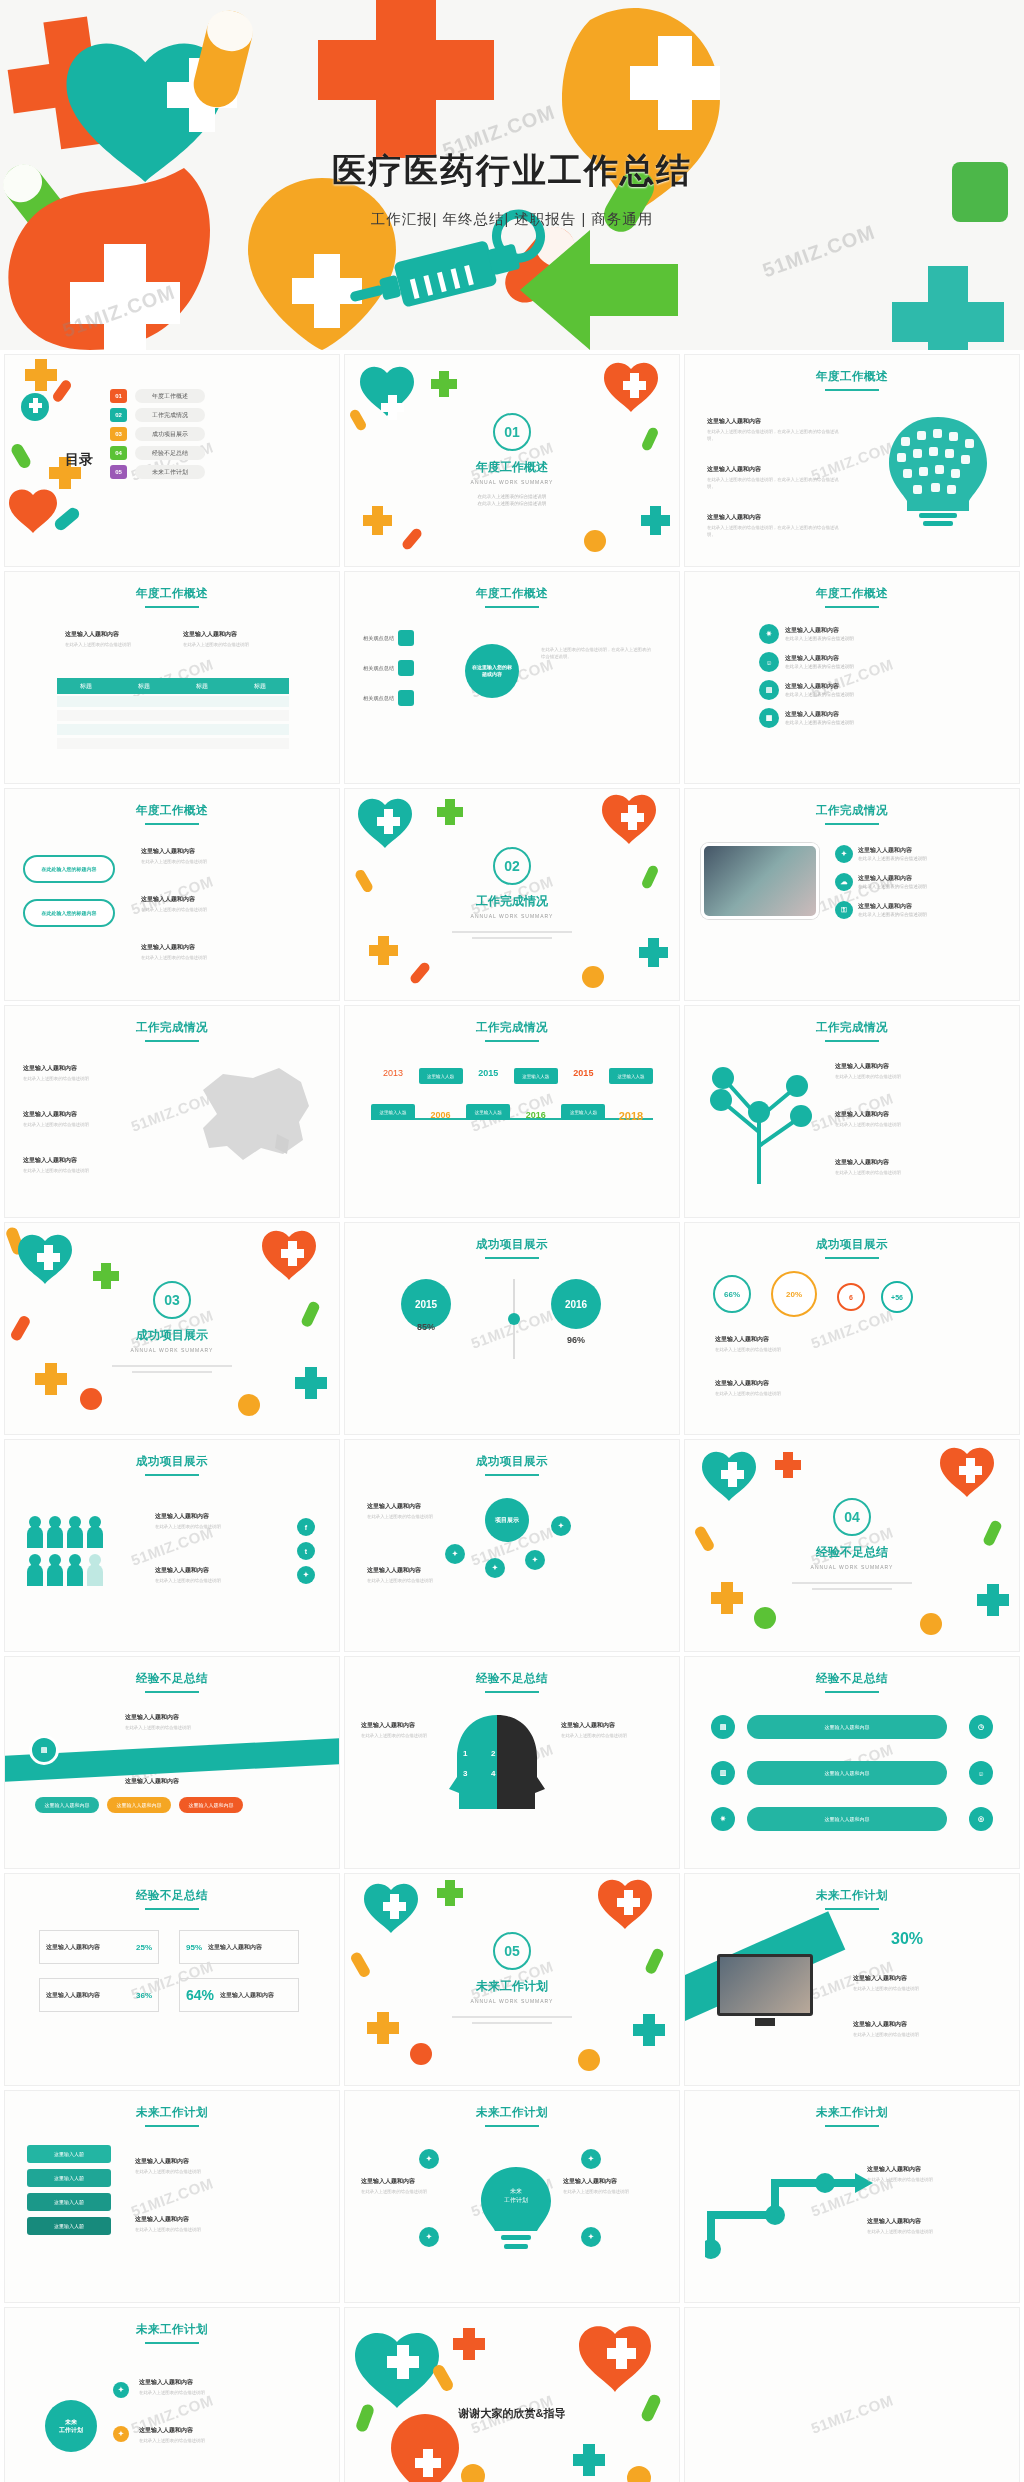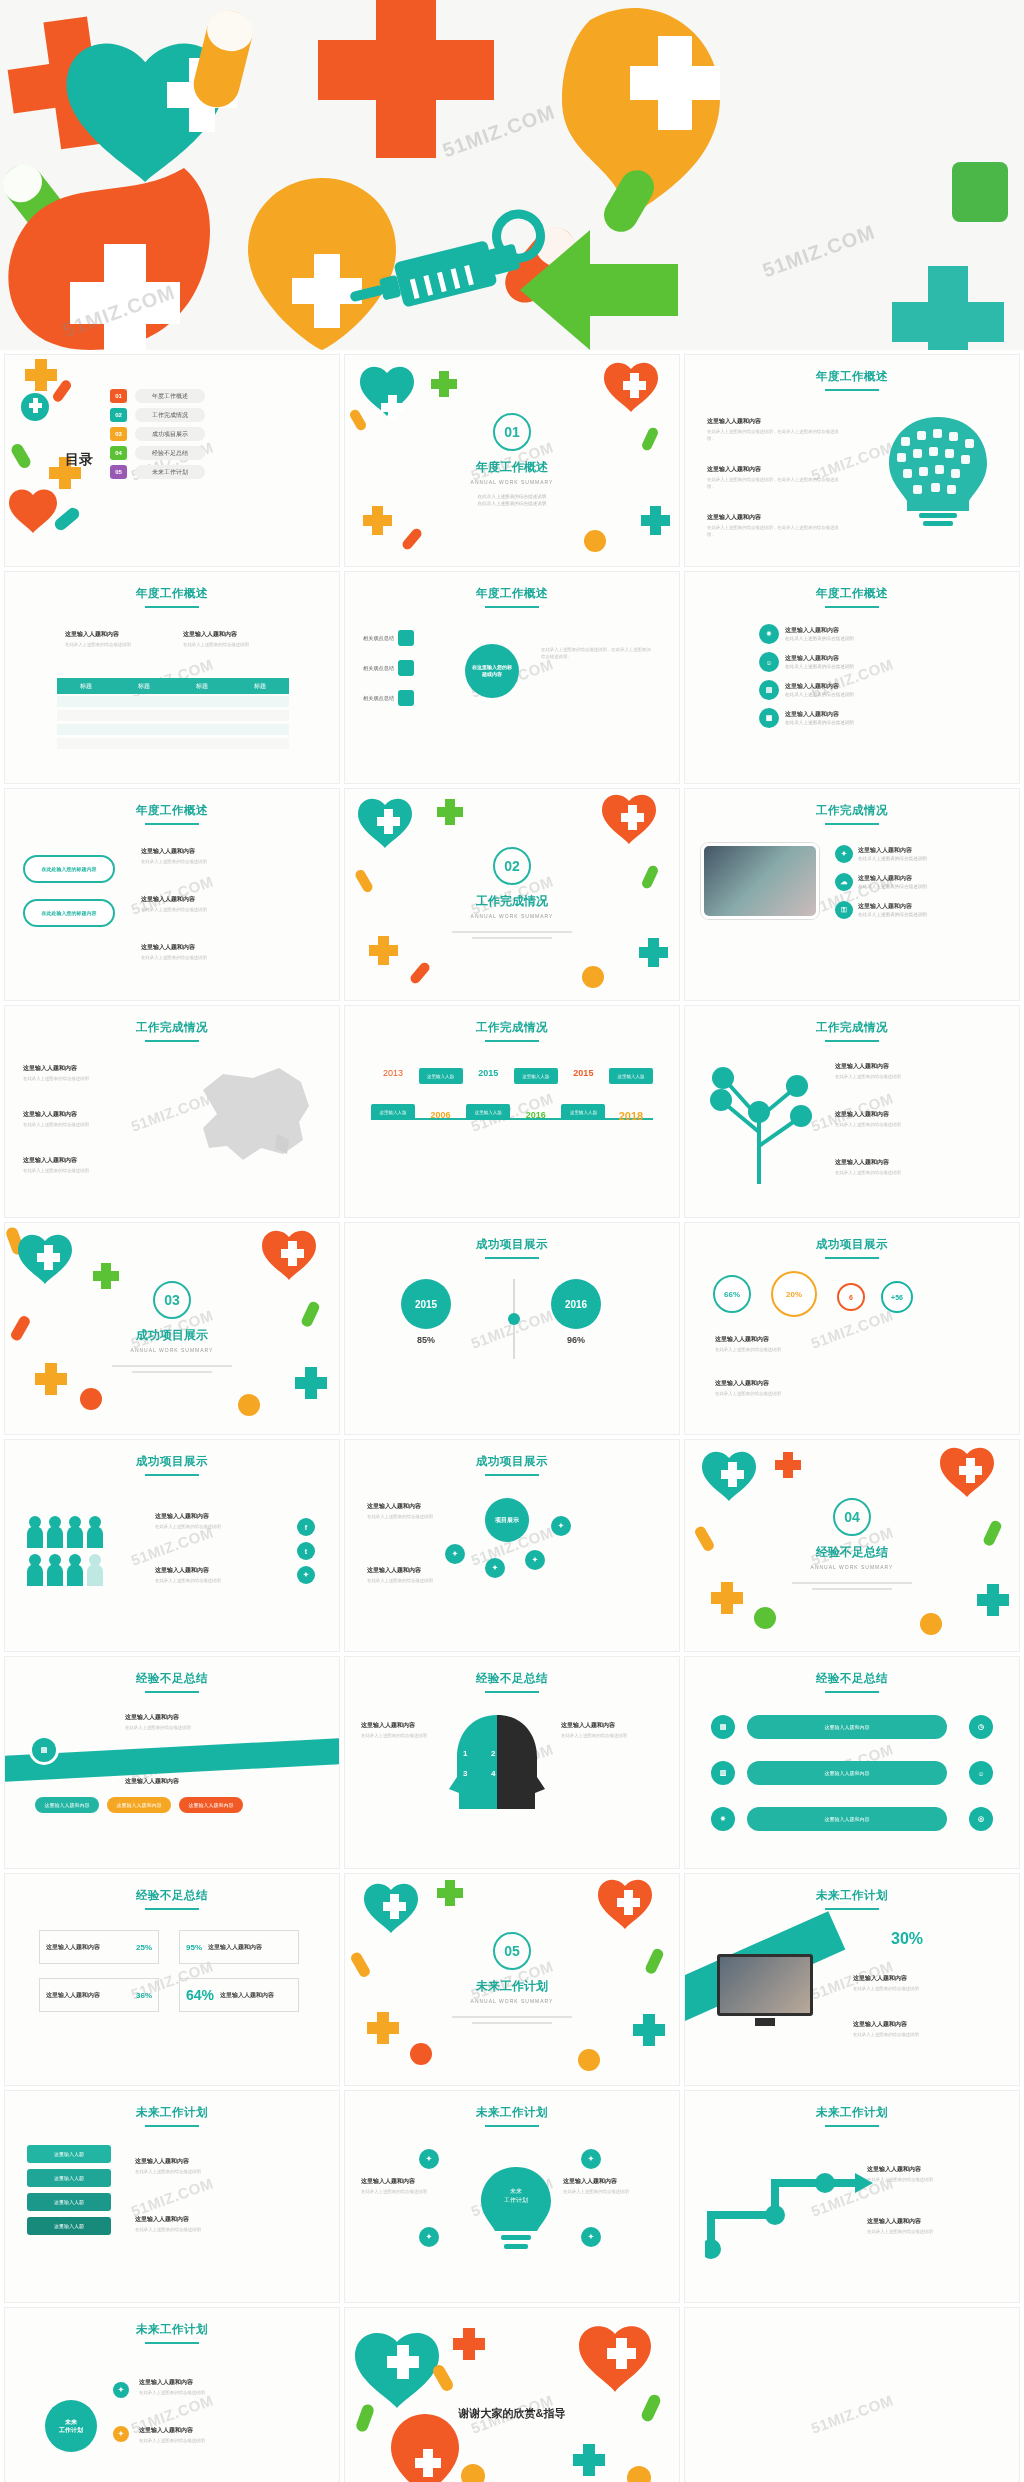--- a/index.html
+++ b/index.html
@@ -185,20 +185,24 @@
           <rect x="86" y="36" width="5" height="20"></rect>
         </g>
 
         <path d="M520 300 l70-60 l0 34 l88 0 l0 52 l-88 0 l0 34 z" fill="#5bc236" transform="translate(0,-10)"></path>
 
         <path d="M892 272 h36 v-36 h40 v36 h36 v40 h-36 v36 h-40 v-36 h-36 z" fill="#17b3a3" opacity="0.9" transform="translate(0,30)"></path>
       </svg>
       <div class="wm" style="left:60px; top:300px;">51MIZ.COM</div>
       <div class="wm" style="left:440px; top:120px;">51MIZ.COM</div>
       <div class="wm" style="left:760px; top:240px;">51MIZ.COM</div>
+    </div>
+    <div class="hero-title-wrap">
+      <div class="hero-title">医疗医药行业工作总结</div>
+      <div class="hero-sub">工作汇报| 年终总结| 述职报告 | 商务通用</div>
     </div>
   </div>
 
   <div class="grid">
 
     <div class="slide">
       <svg width="340" height="213" viewBox="0 0 340 213" style="position:absolute;left:0;top:0">
         <path d="M20 14 h10 v-10 h12 v10 h10 v12 h-10 v10 h-12 v-10 h-10z" fill="#f5a623"></path>
         <circle cx="30" cy="52" r="14" fill="#17b3a3"></circle>
         <path d="M24 48 h4 v-5 h5 v5 h4 v5 h-4 v5 h-5 v-5 h-4z" fill="#fff"></path>
@@ -552,21 +556,21 @@
       <div class="sec-lines">
           <i></i>
           <i style="width:80px"></i>
         </div>
     </div>
 
     <div class="slide">
       <div class="swm">51MIZ.COM</div>
       <div class="s-title ul">成功项目展示</div>
       <div class="circ" style="position:absolute;left:56px;top:56px;width:50px;height:50px;background:#17b3a3;font-size:10px">2015</div>
-      <div style="position:absolute;left:56px;top:112px;width:50px;text-align:center;font-size:9px;color:#444;font-weight:bold">85%</div>
+      <div style="position:absolute;left:56px;top:99px;width:50px;text-align:center;font-size:9px;color:#444;font-weight:bold">85%</div>
       <div class="circ" style="position:absolute;left:206px;top:56px;width:50px;height:50px;background:#17b3a3;font-size:10px">2016</div>
       <div style="position:absolute;left:206px;top:112px;width:50px;text-align:center;font-size:9px;color:#444;font-weight:bold">96%</div>
       <div style="position:absolute;left:168px;top:56px;width:2px;height:80px;background:#dcdcdc"></div>
       <div style="position:absolute;left:163px;top:90px;width:12px;height:12px;border-radius:50%;background:#17b3a3"></div>
     </div>
 
     <div class="slide">
       <div class="swm">51MIZ.COM</div>
       <div class="s-title ul">成功项目展示</div>
       <div class="oring" style="position:absolute;left:28px;top:52px;width:38px;height:38px">66%</div>

